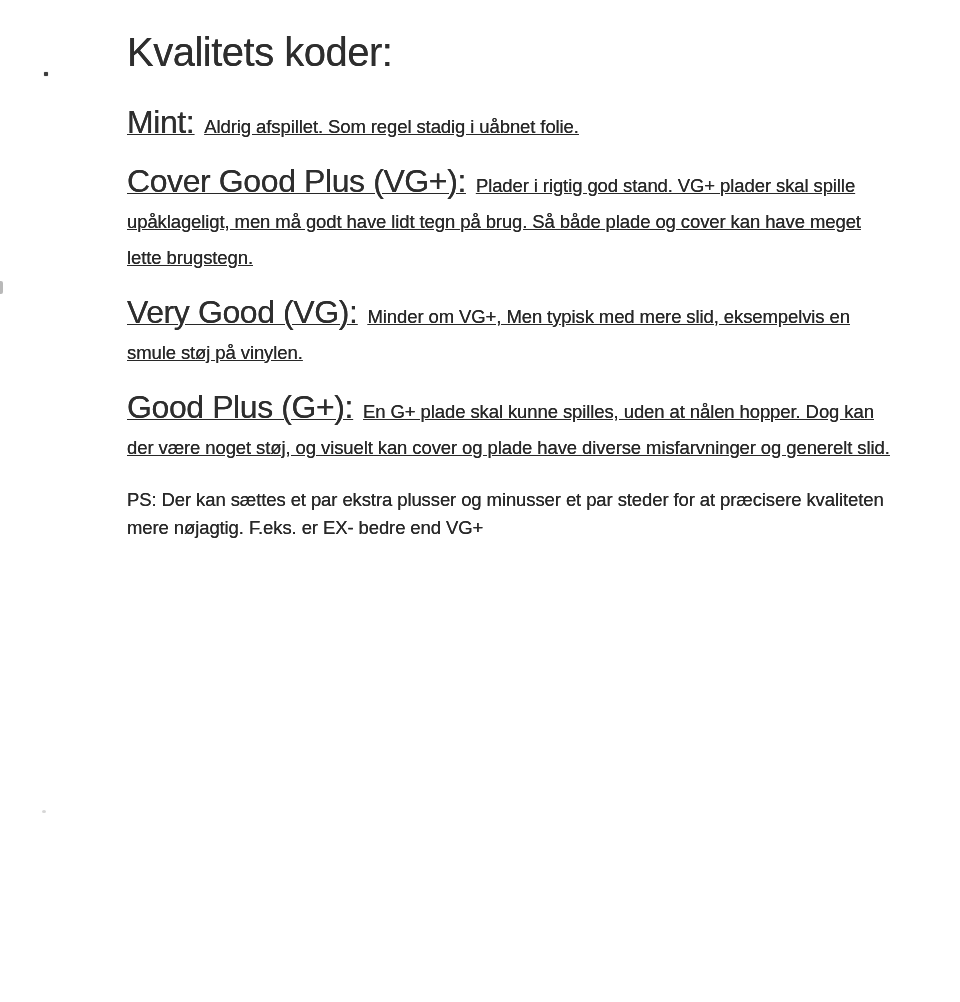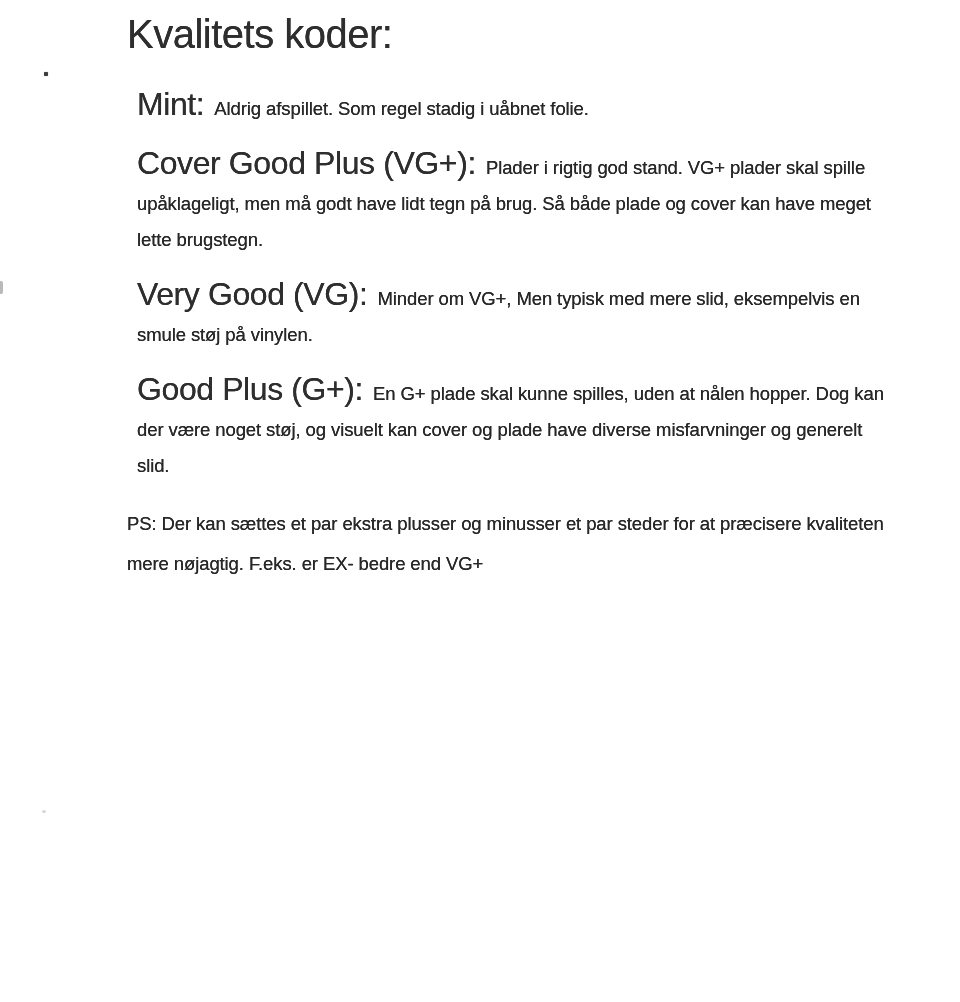--- a/index.html
+++ b/index.html
@@ -12,51 +12,52 @@
     width: 960px;
     height: 1002px;
     background: #ffffff;
     overflow: hidden;
     font-family: "Liberation Sans", "DejaVu Sans", sans-serif;
     color: #2a2a2a;
   }
   .content {
     position: absolute;
     left: 127px;
-    top: 10px;
+    top: 28px;
     width: 766px;
   }
   .doc-title {
     margin: 0 0 24px 0;
     font-size: 40px;
     font-weight: 400;
     line-height: 48px;
     letter-spacing: -0.5px;
     color: #2e2e2e;
     text-shadow: 0 0 0.4px currentColor;
   }
   p.entry {
-    margin: 0 0 14px 10px;
+    margin: 0 0 14px 0;
     font-size: 18.5px;
     line-height: 36px;
     letter-spacing: -0.1px;
     color: #282828;
     text-shadow: 0 0 0.3px currentColor;
+    text-decoration: underline;
   }
   p.entry .term {
     font-size: 32px;
     line-height: 44px;
     letter-spacing: -0.4px;
     padding-right: 10px;
     color: #2e2e2e;
   }
   p.ps {
     margin: 20px 0 5px 0;
     font-size: 18.5px;
-    line-height: 40px;
+    line-height: 28px;
     letter-spacing: -0.1px;
     color: #282828;
     text-shadow: 0 0 0.3px currentColor;
   }
   
   .speck-dark {
     position: absolute;
     left: 44px;
     top: 72px;
     width: 4px;

